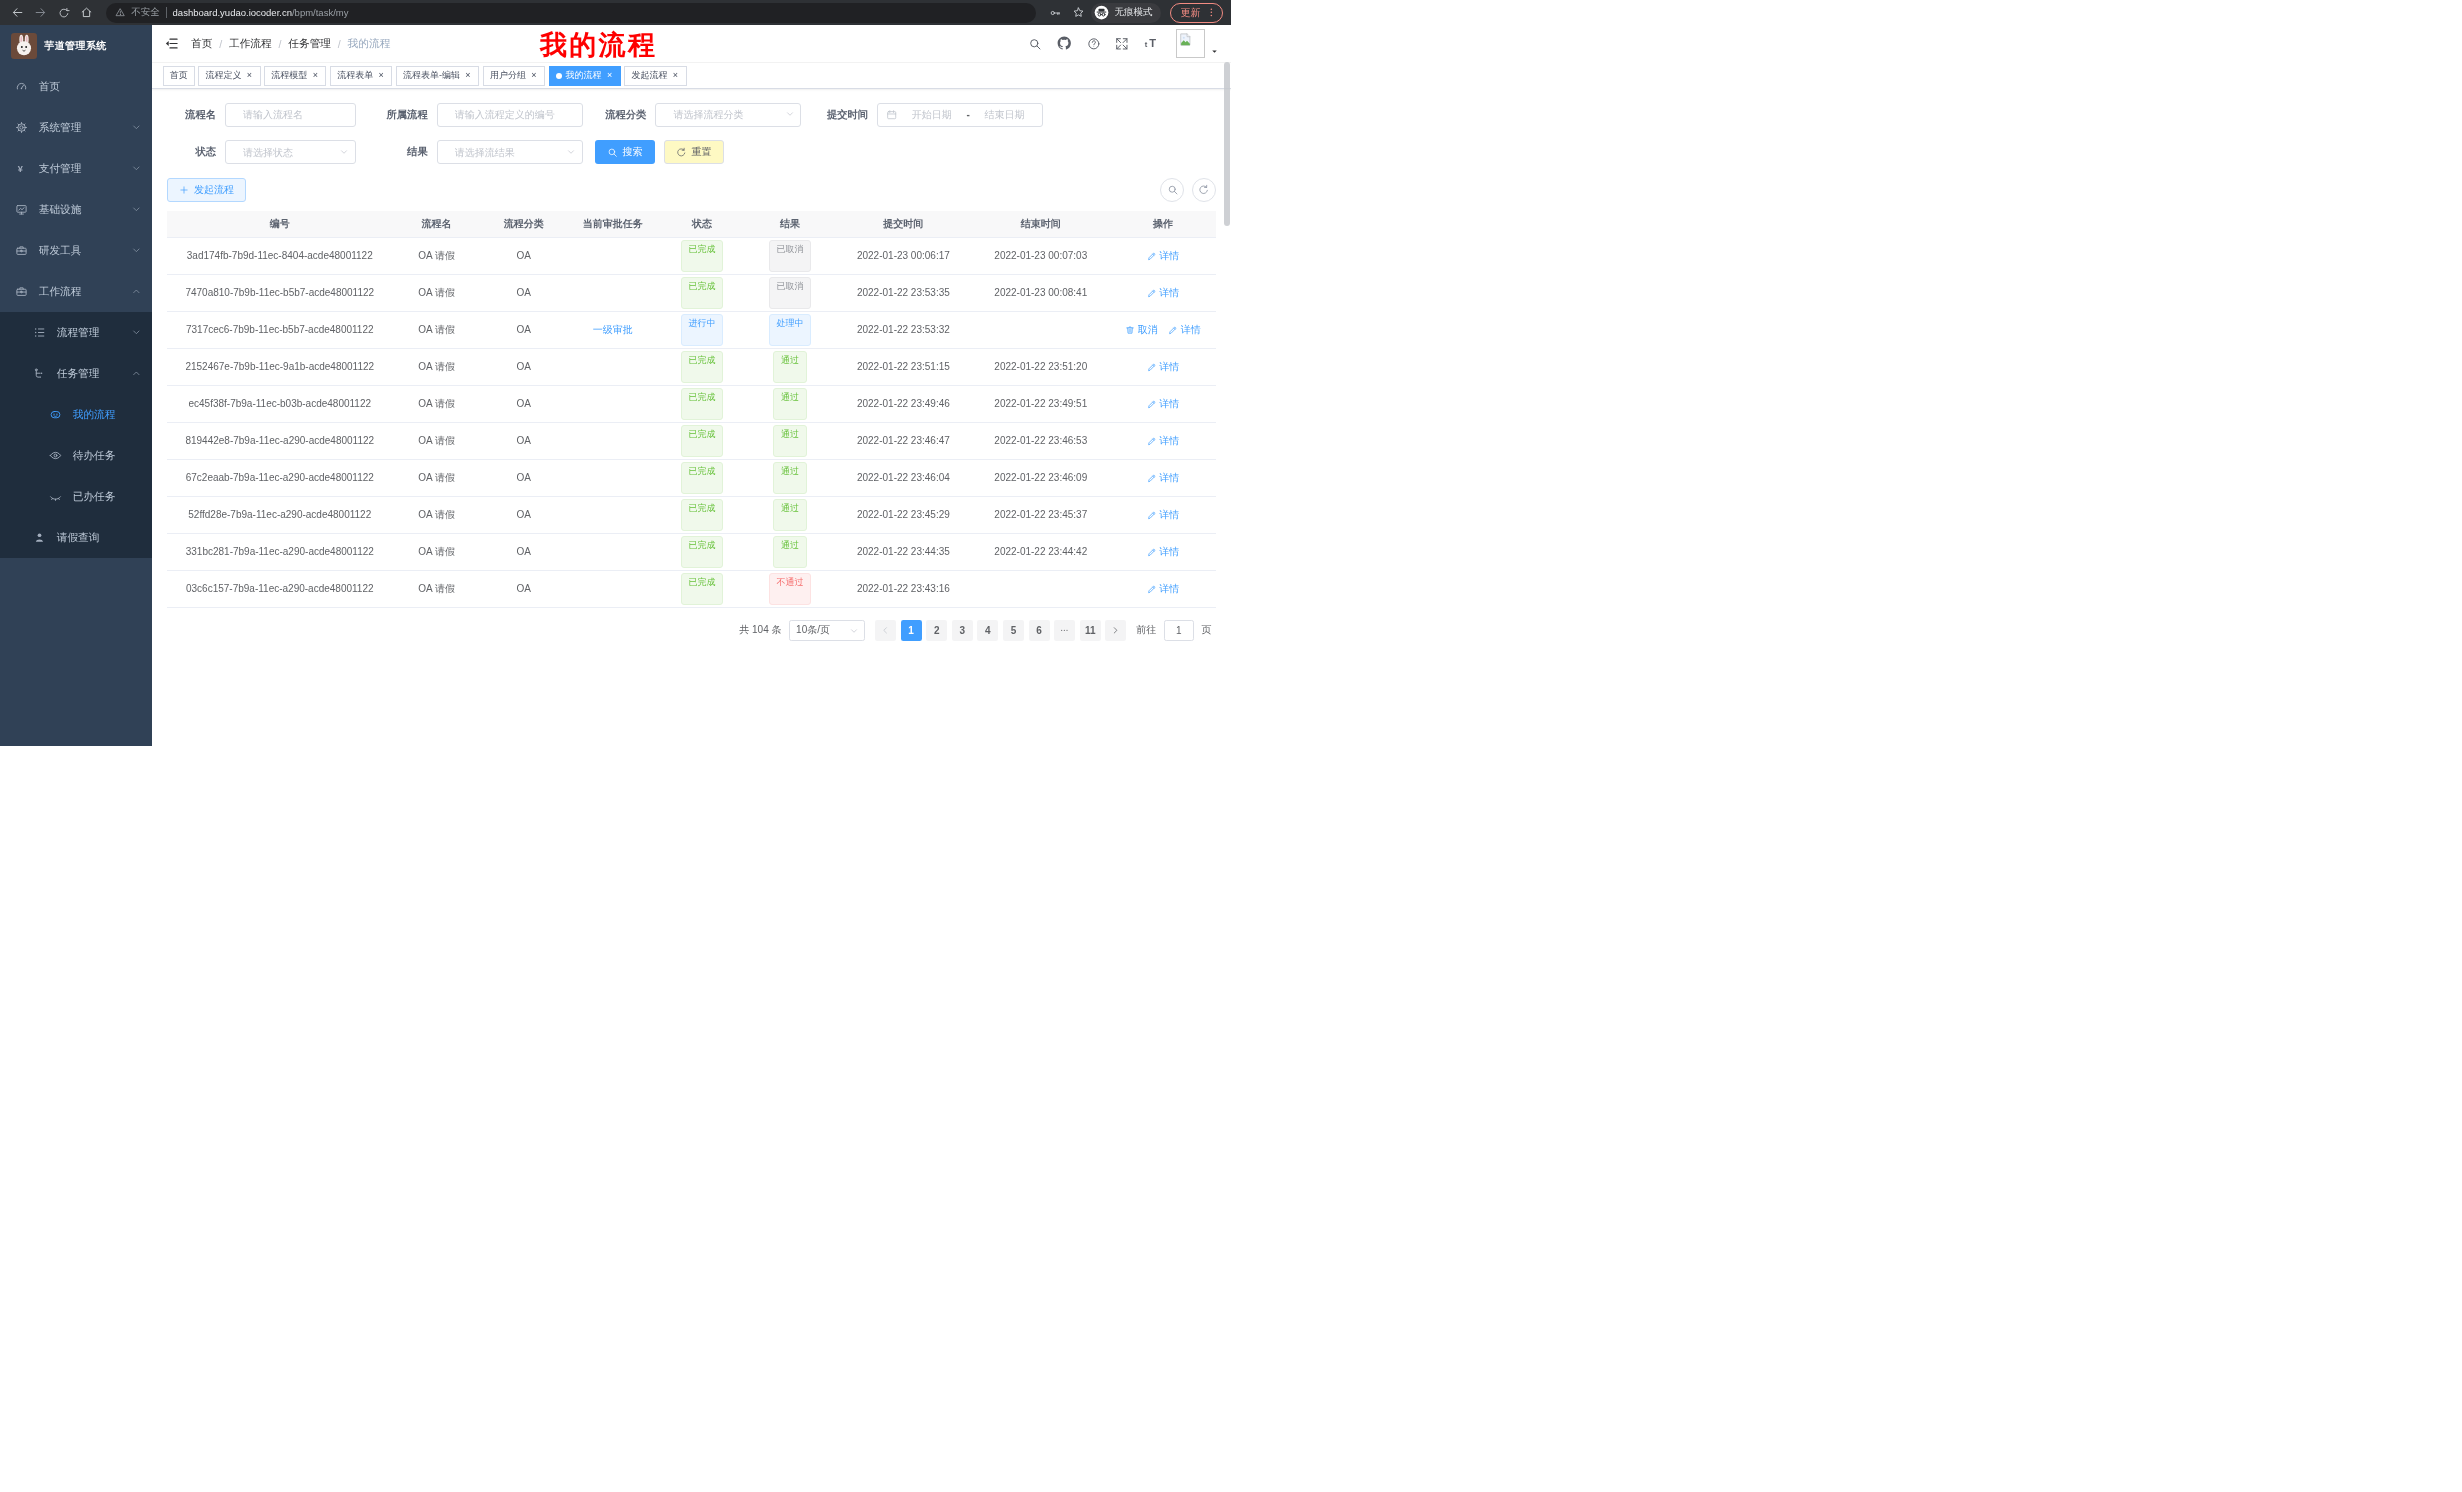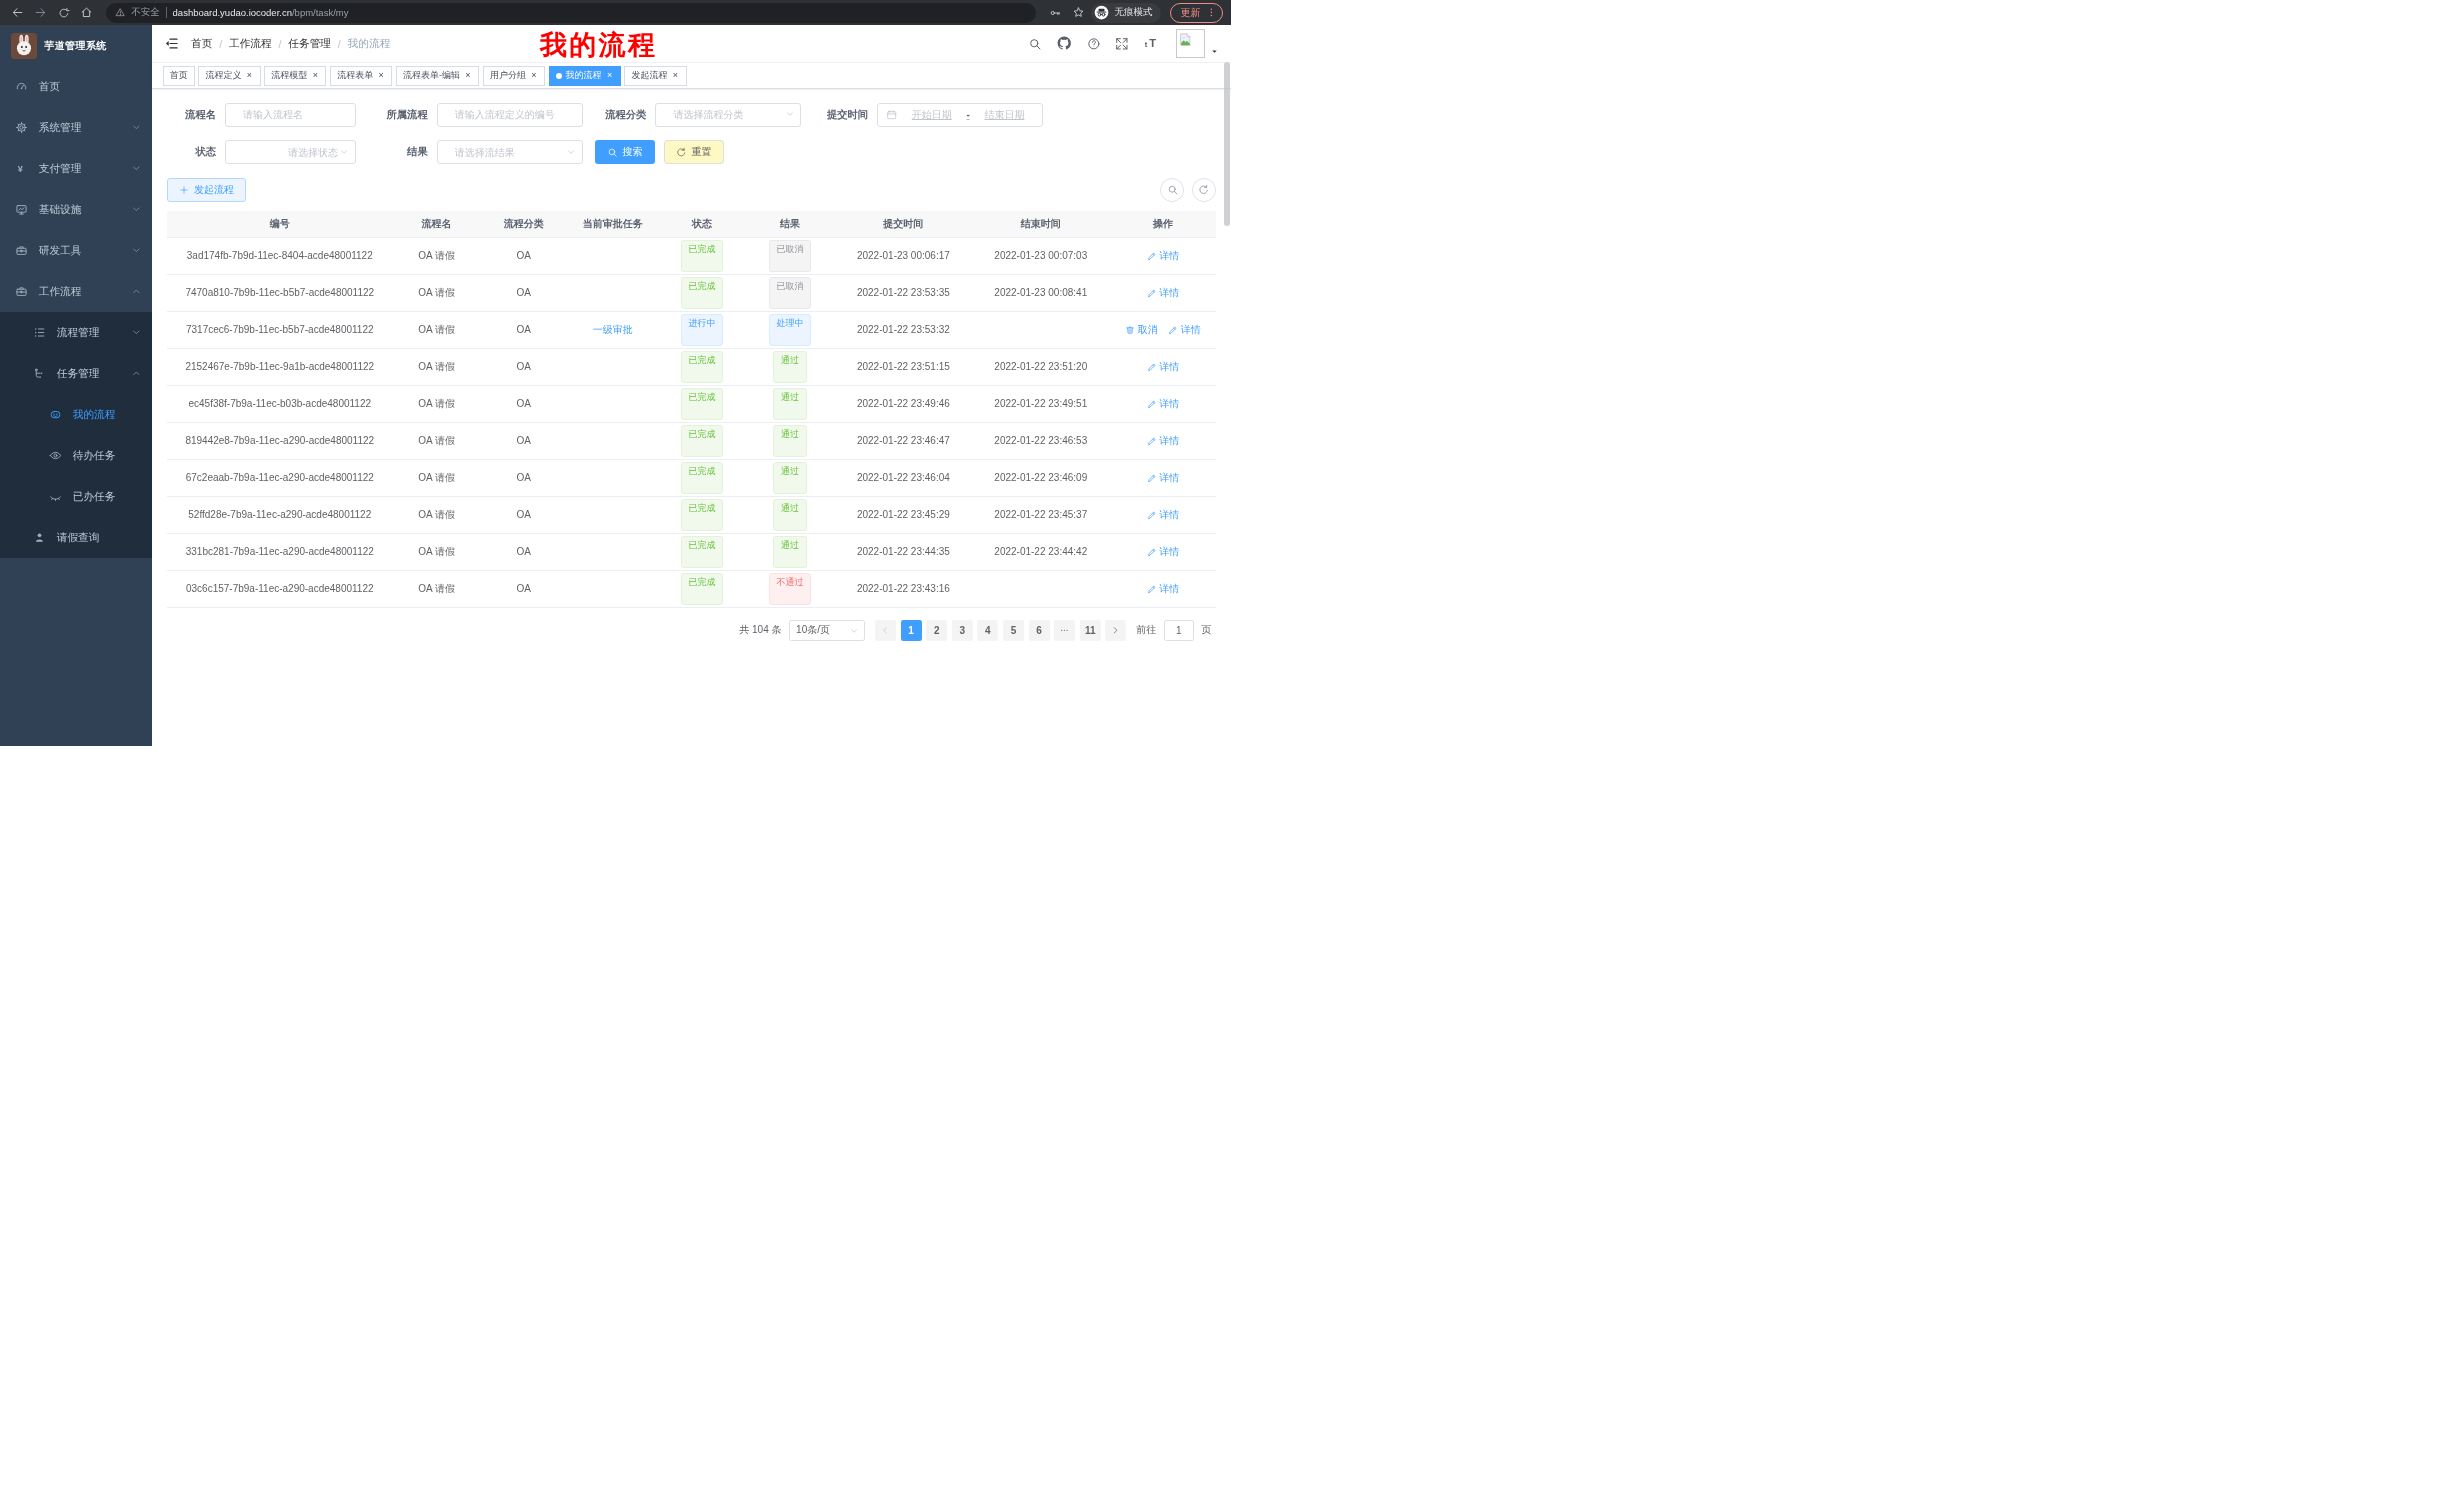--- a/index.html
+++ b/index.html
@@ -56,21 +56,21 @@
   
   .content { flex:1; padding:13.7px 15px 0 15px; min-width:0; }
   .f-row { display:flex; align-items:center; margin-bottom:13.7px; }
   .f-item { display:flex; align-items:center; margin-right:10.7px; }
   .f-label { font-size:10.3px; font-weight:700; color:#5b6270; padding-right:9px; text-align:right; white-space:nowrap; }
   .lw1 { width:58px; } .lw2 { width:70px; } .lw3 { width:62px; } .lw4 { width:65px; }
   input.el-input { height:24px; border:0.8px solid #dcdfe6; border-radius:3px; padding:0 17px; font-size:10px; color:#606266; outline:none; background:#fff; }
   input::placeholder { color:#c0c4cc; }
   .sel { position:relative; display:inline-flex; }
   .sel .schev { position:absolute; right:6.8px; top:6.8px; color:#c0c4cc; pointer-events:none; }
-  .daterange { width:166px; height:24px; border:0.8px solid #dcdfe6; border-radius:3px; display:flex; align-items:center; padding:0 7.6px; gap:4.6px; font-size:10px; color:#c0c4cc; cursor:text;text-decoration:underline; }
+  .daterange { width:166px; height:24px; border:0.8px solid #dcdfe6; border-radius:3px; display:flex; align-items:center; padding:0 7.6px; gap:4.6px; font-size:10px; color:#c0c4cc; cursor:text; }
   .dr-ic { color:#c0c4cc; }
   .dr-text { flex:1; text-align:center; color:#c0c4cc; }
   .dr-sep { color:#606266; font-weight:700; }
   .btn { height:24px; border-radius:3px; font-size:10px; display:inline-flex; align-items:center; gap:4.6px; padding:0 11.4px; cursor:pointer; border:0.8px solid transparent; white-space:nowrap; }
   .btn-primary { background:#409eff; color:#fff; }
   .btn-plain { background:#fef9c3; border-color:#dcdfe6; color:#606266; }
   .btn-light { background:#ecf5ff; border-color:#b3d8ff; color:#409eff; }
 
   .toolbar { display:flex; align-items:center; margin-bottom:9px; }
   .tool-circles { margin-left:auto; display:flex; gap:7.6px; }
@@ -503,21 +503,21 @@
             <span class="dr-sep">-</span>
             <span class="dr-text">结束日期</span>
           </span>
         </div>
       </div>
 
       <div class="f-row">
         <div class="f-item">
           <span class="f-label lw1">状态</span>
           <span class="sel">
-              <input class="el-input" style="width: 131px; text-align: right;" placeholder="请选择状态">
+              <input class="el-input" style="width: 131px;" placeholder="请选择状态">
               <span class="schev i">
                 <svg viewBox="0 0 24 24" width="10" height="10" fill="none" stroke="currentColor" stroke-width="1.7" stroke-linecap="round" stroke-linejoin="round">
                   <path d="m6 9 6 6 6-6"></path>
                 </svg>
               </span>
             </span>
         </div>
         <div class="f-item">
           <span class="f-label lw2">结果</span>
           <span class="sel">

